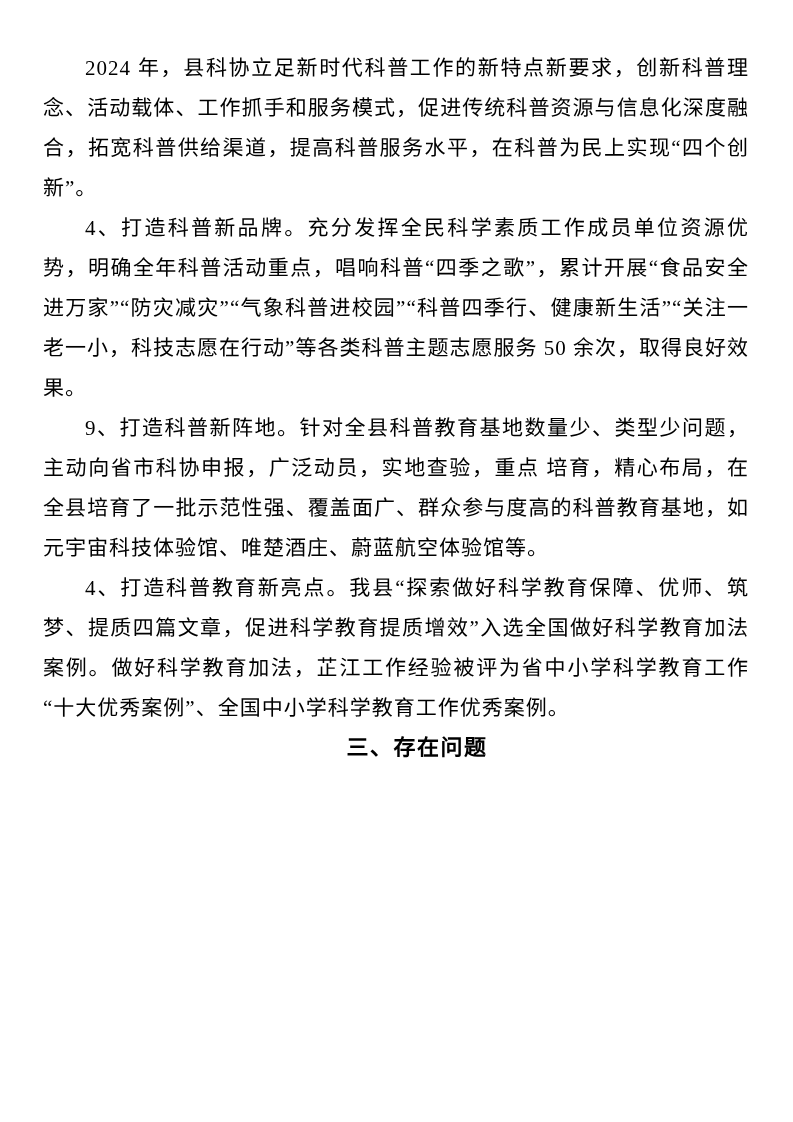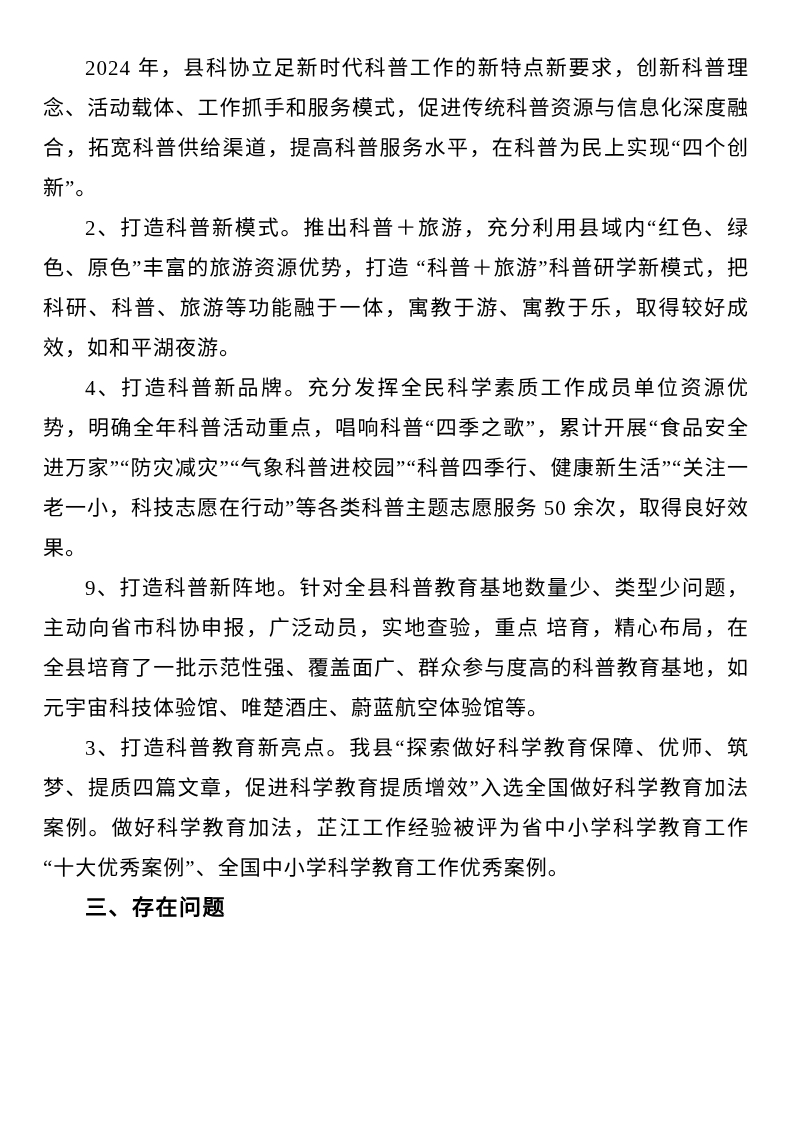--- a/index.html
+++ b/index.html
@@ -34,32 +34,31 @@
   }
 
   .heading {
     font-family: Liberation Sans, sans-serif;
     font-weight: bold;
     font-size: 22px;
     line-height: 40px;
     letter-spacing: 1.5px;
     text-indent: 42px;
     color: #000000;
-    text-align: left;
+    text-align: center;
   }
 </style>
 </head>
 <body>
 
 <div class="page">
   <p class="para">2024 年，县科协立足新时代科普工作的新特点新要求，创新科普理念、活动载体、工作抓手和服务模式，促进传统科普资源与信息化深度融合，拓宽科普供给渠道，提高科普服务水平，在科普为民上实现“四个创新”。</p>
 
-  <p class="para">2、打造科普新模式。推出科普＋旅游，充分利用县域内“红色、绿色、原色”丰富的旅游资源优势，打造 “科普＋旅游”科普研学新模式，把科研、科普、旅游等功能融于一体，寓教于游、寓教于乐，取得较好成效，如和平湖夜游。</p>
 
   <p class="para">4、打造科普新品牌。充分发挥全民科学素质工作成员单位资源优势，明确全年科普活动重点，唱响科普“四季之歌”，累计开展“食品安全进万家”“防灾减灾”“气象科普进校园”“科普四季行、健康新生活”“关注一老一小，科技志愿在行动”等各类科普主题志愿服务 50 余次，取得良好效果。</p>
 
   <p class="para">9、打造科普新阵地。针对全县科普教育基地数量少、类型少问题，主动向省市科协申报，广泛动员，实地查验，重点 培育，精心布局，在全县培育了一批示范性强、覆盖面广、群众参与度高的科普教育基地，如元宇宙科技体验馆、唯楚酒庄、蔚蓝航空体验馆等。</p>
 
-  <p class="para">3、打造科普教育新亮点。我县“探索做好科学教育保障、优师、筑梦、提质四篇文章，促进科学教育提质增效”入选全国做好科学教育加法案例。做好科学教育加法，芷江工作经验被评为省中小学科学教育工作“十大优秀案例”、全国中小学科学教育工作优秀案例。</p>
+  <p class="para">4、打造科普教育新亮点。我县“探索做好科学教育保障、优师、筑梦、提质四篇文章，促进科学教育提质增效”入选全国做好科学教育加法案例。做好科学教育加法，芷江工作经验被评为省中小学科学教育工作“十大优秀案例”、全国中小学科学教育工作优秀案例。</p>
 
   <h2 class="heading">三、存在问题</h2>
 
 </div>
 
 </body></html>

